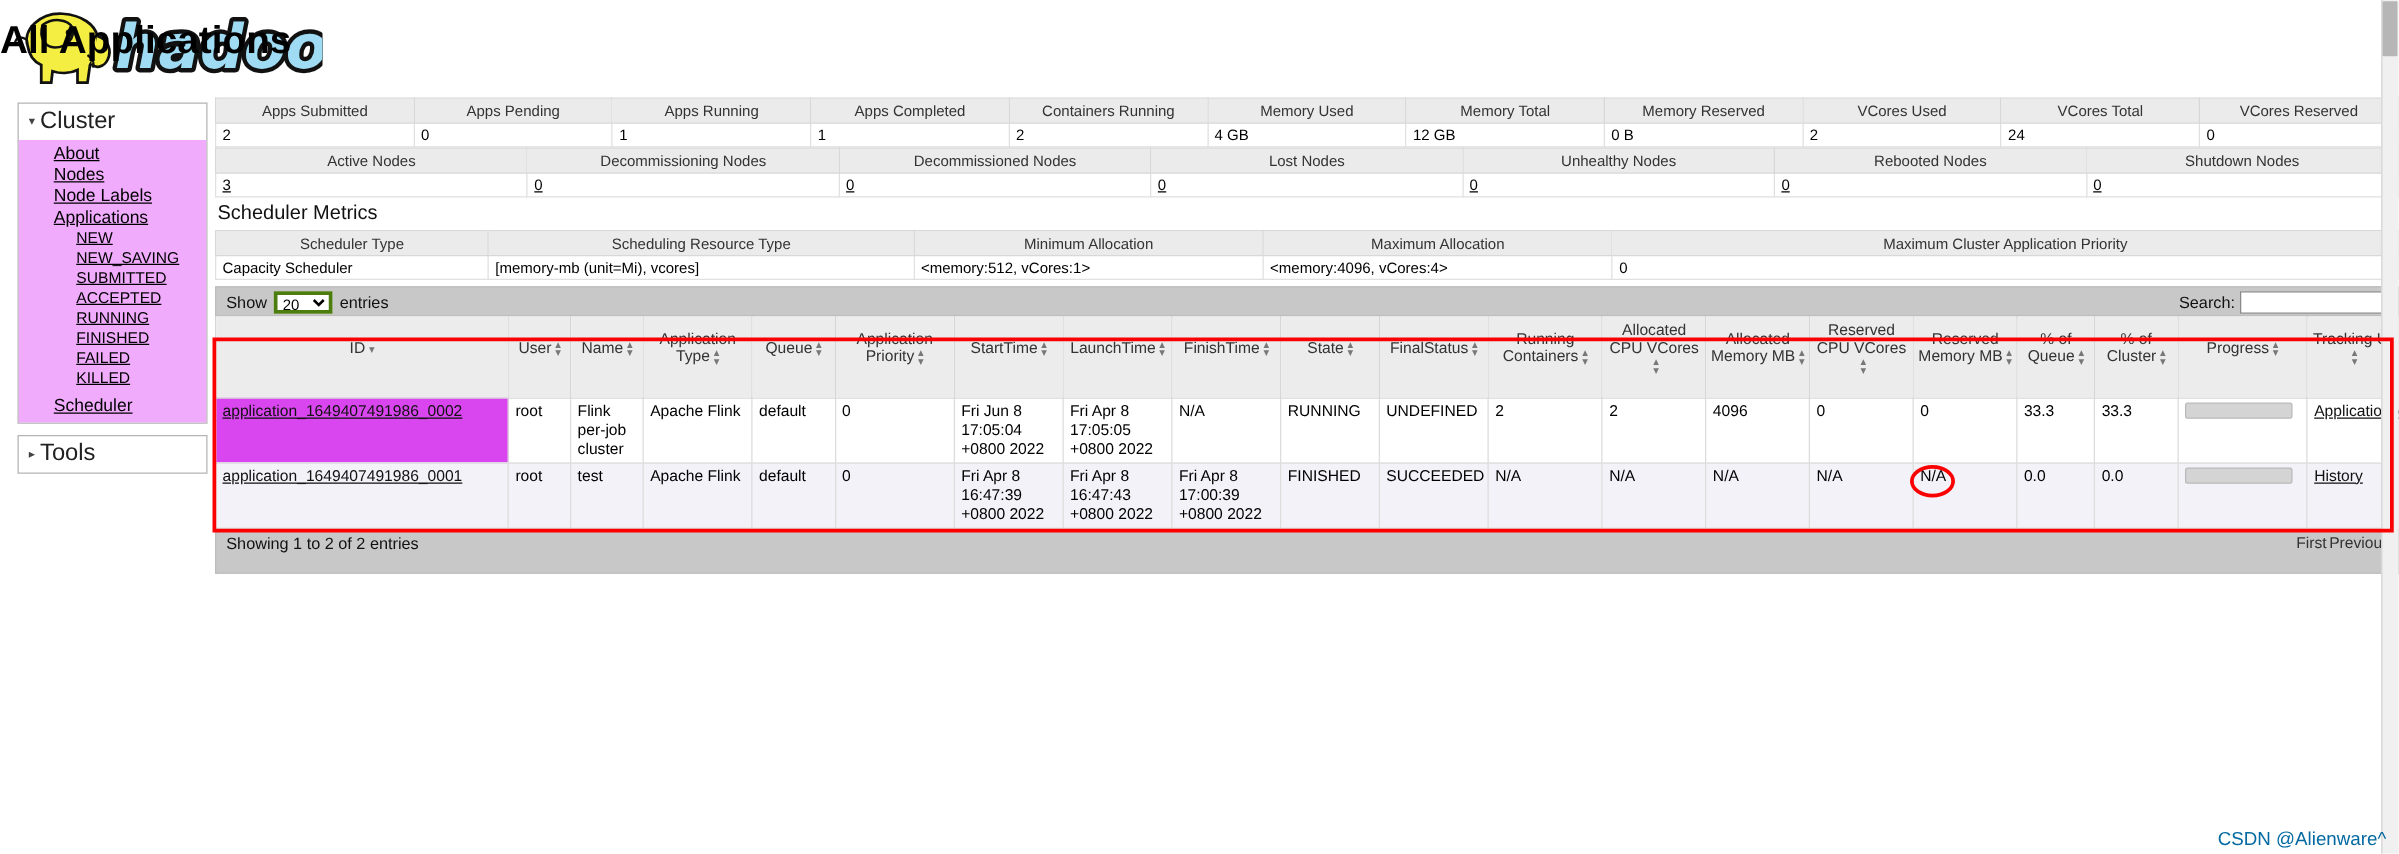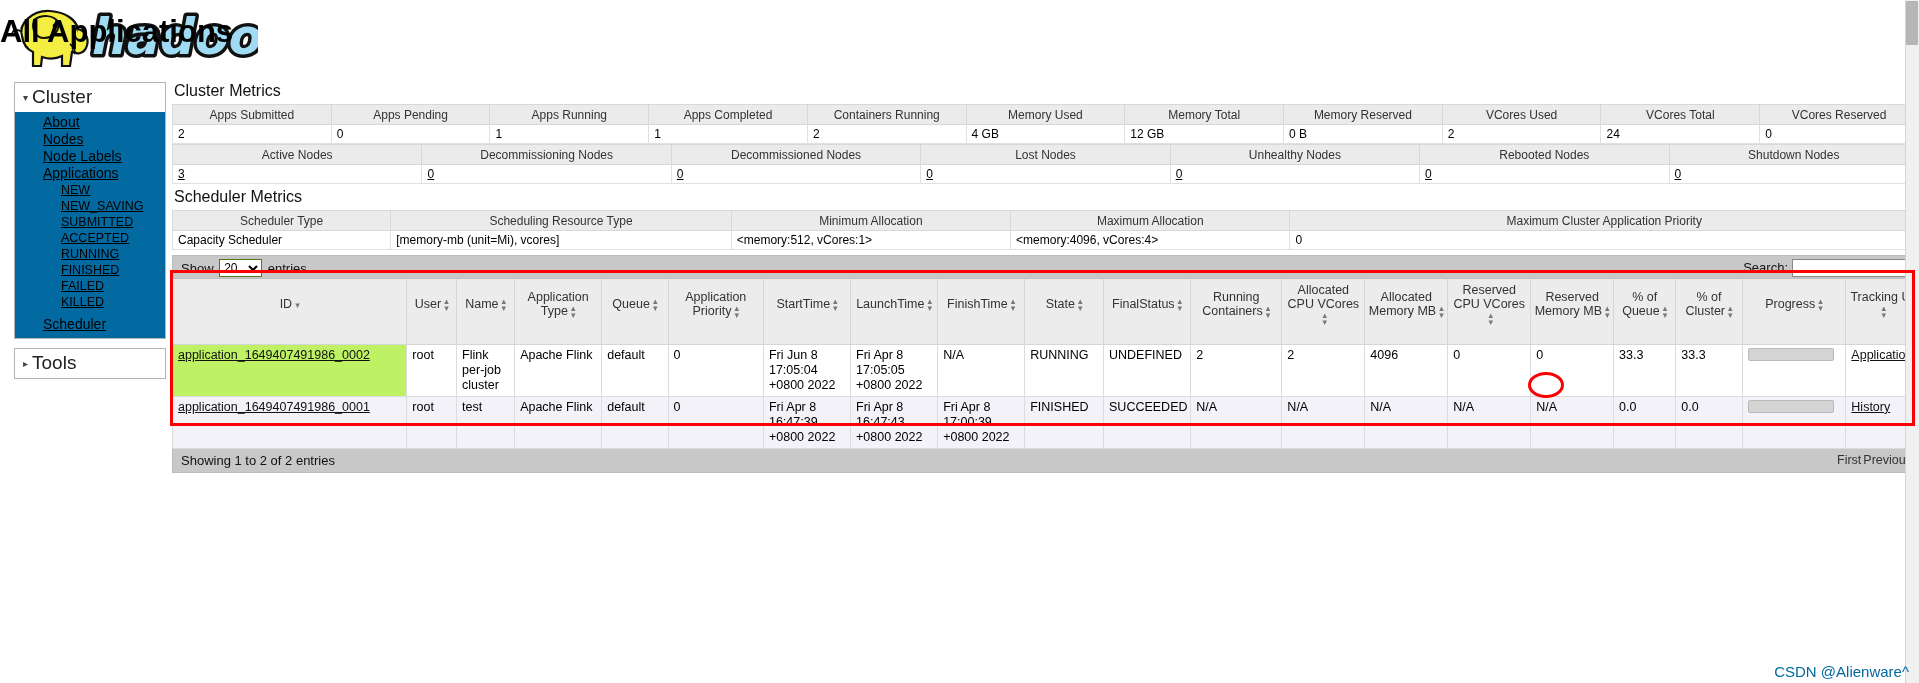--- a/index.html
+++ b/index.html
@@ -55,21 +55,21 @@
     white-space: nowrap;
   }
   .menu-head .caret {
     font-size: 10px;
     color: #444;
     margin-right: 4px;
     vertical-align: 2px;
   }
   .menu-body {
     padding: 2px 0 5px 0;
-    background: #0369a1;
+    background: #f0abfc;
     border-top: 0;
   }
   .m-link {
     display: block;
     color: #000;
     text-decoration: underline;
     font-size: 14px;
     line-height: 15px;
     padding: 1px 0 1px 28px;
     white-space: nowrap;
@@ -145,21 +145,21 @@
     color: #111;
     position: relative;
   }
   .dt-top .len-label { vertical-align: middle; }
   .dt-select {
     font-family: "Liberation Sans", sans-serif;
     font-size: 12px;
     height: 18px;
     vertical-align: middle;
     margin: 0 2px;
-    border: 1px solid #4d7c0f;
+    border: 3px solid #4d7c0f;
     background: #fff;
   }
   .dt-search {
     position: absolute;
     right: 6px; top: 3px;
     font-size: 13px;
     color: #111;
   }
   .dt-search input {
     font-family: "Liberation Sans", sans-serif;
@@ -204,40 +204,40 @@
     border: 1px solid #dcdcdc;
     border-top: none;
     padding: 3px 5px;
     vertical-align: top;
     color: #000;
     font-size: 12.5px;
     line-height: 15px;
     background: #fff;
   }
   table.apps tr.alt td { background: #f2f2f8; }
-  table.apps td.idcell { background: #bef264; }
+  table.apps td.idcell { background: #d946ef; }
   table.apps tr.alt td.idcell { background: #f2f2f8; }
   table.apps td a {
     color: #111;
     text-decoration: underline;
     cursor: pointer;
   }
   .progbar {
     width: 86px;
     height: 13px;
     border: 1px solid #b9b9b9;
     background: #d4d4d4;
     display: inline-block;
     border-radius: 2px;
   }
   .dt-foot {
     background: #c8c8c8;
     border: 1px solid #bdbdbd;
     border-top: none;
-    height: 24px;
+    height: 36px;
     padding: 4px 8px;
     font-size: 13px;
     color: #111;
     position: relative;
   }
   .dt-foot .pag {
     position: absolute;
     right: 6px; top: 4px;
     font-size: 12.5px;
     color: #333;
@@ -339,21 +339,20 @@
 
     <div class="menu-block">
       <div class="menu-head">
         <span class="caret">▸</span><span>Tools</span>
       </div>
     </div>
   </div>
 
   <div class="main">
 
-    <div class="section-title">Cluster Metrics</div>
     <table class="metrics">
       <thead>
         <tr>
           <th>Apps Submitted</th>
           <th>Apps Pending</th>
           <th>Apps Running</th>
           <th>Apps Completed</th>
           <th>Containers Running</th>
           <th>Memory Used</th>
           <th>Memory Total</th>

